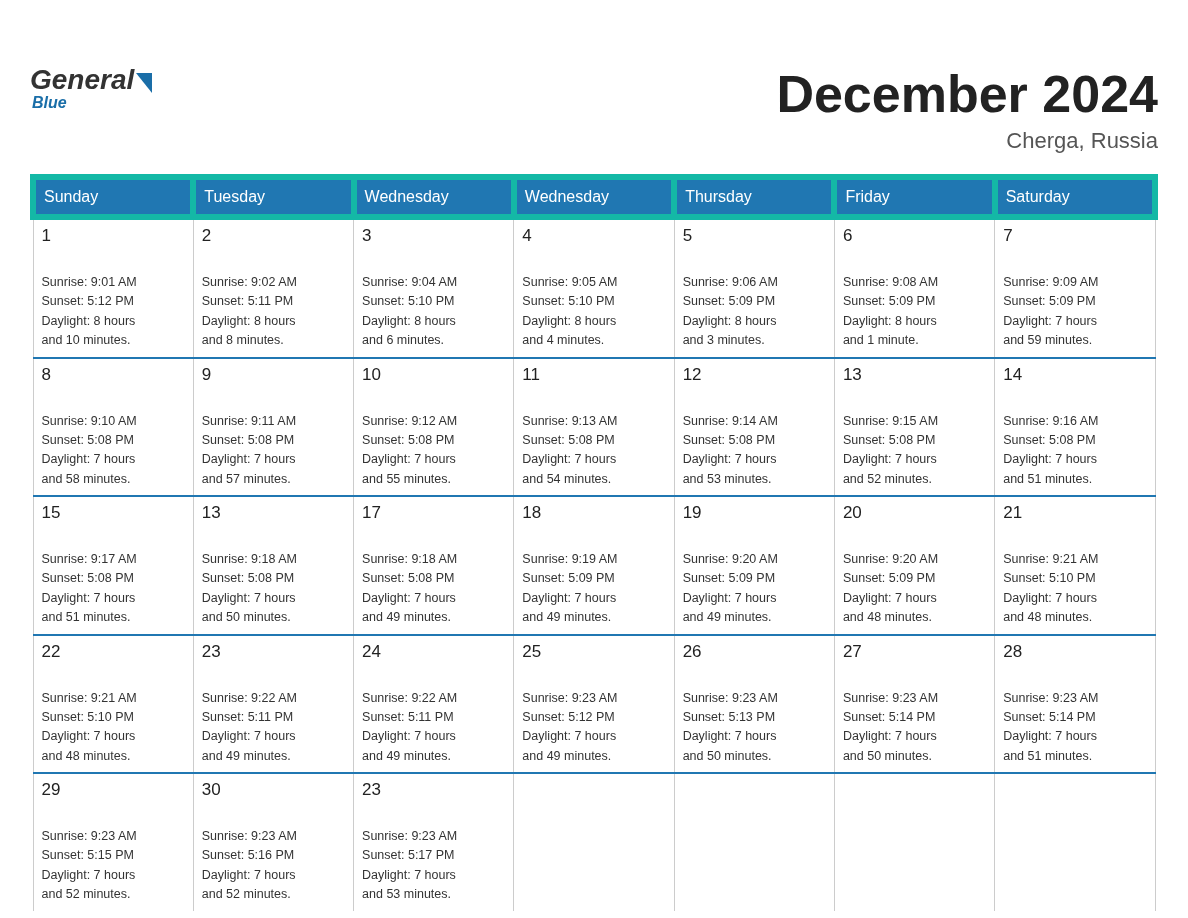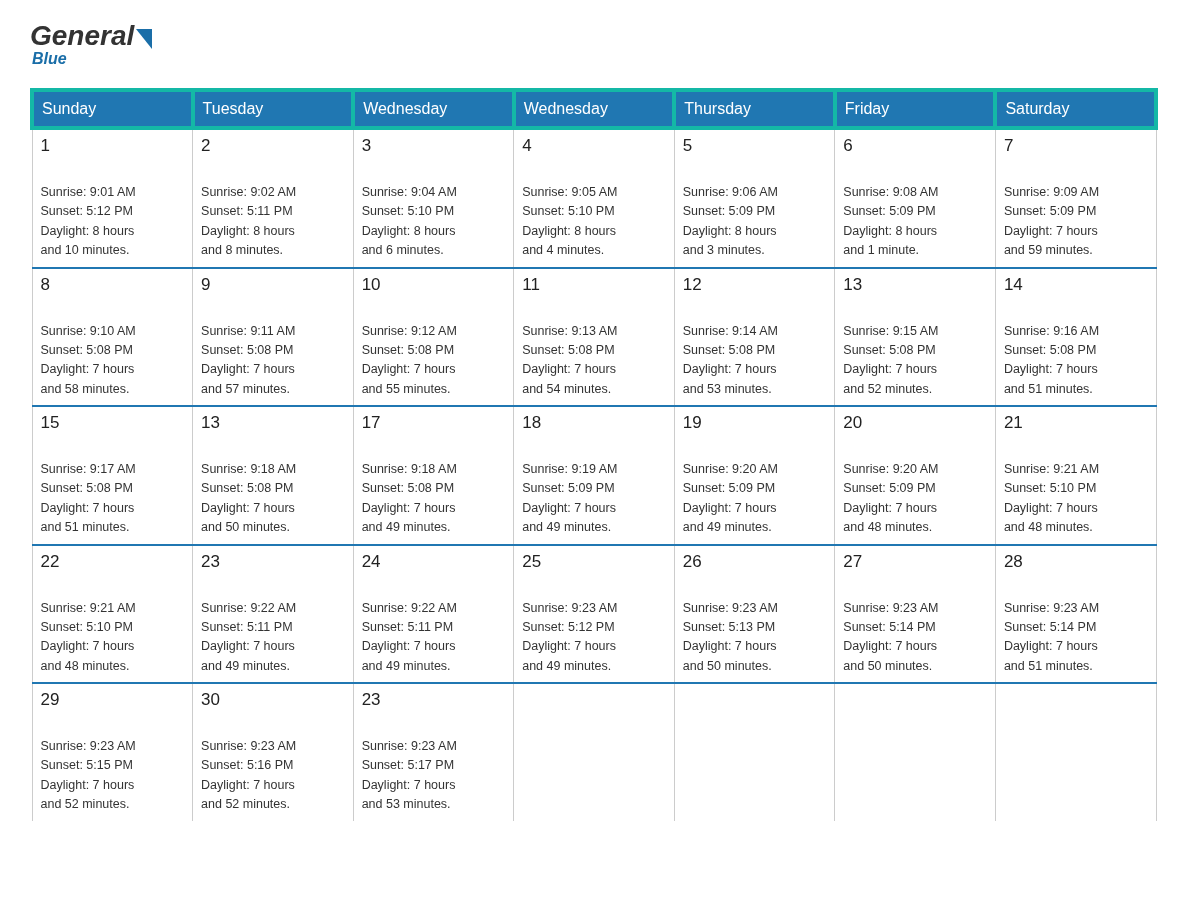--- a/index.html
+++ b/index.html
@@ -8,20 +8,21 @@
       background: #fff;
       width: 1188px;
       min-height: 918px;
       padding: 20px 30px;
     }
     .header {
       display: flex;
       justify-content: space-between;
       align-items: flex-start;
       margin-bottom: 20px;
+      margin-top: 44px;
     }
     .logo {
       display: flex;
       flex-direction: column;
       align-items: flex-start;
     }
     .logo-text {
       display: flex;
       align-items: center;
     }
@@ -65,21 +66,21 @@
       width: 100%;
       border-collapse: collapse;
     }
     th {
       background-color: #2077b2;
       color: #fff;
       font-size: 16px;
       font-weight: normal;
       padding: 8px 8px;
       text-align: left;
-      border: 4px solid #14b8a6;
+      border: 6px solid #14b8a6;
     }
     td {
       border: 1px solid #ccc;
       vertical-align: top;
       padding: 6px 8px;
       font-size: 13px;
       color: #333;
       width: 14.28%;
       min-height: 100px;
     }
@@ -118,20 +119,24 @@
 </head>
 <body>
 
 <div class="header">
   <div class="logo">
     <div class="logo-text">
       <span class="logo-general">General</span>
       <div class="logo-arrow"></div>
     </div>
     <span class="logo-blue">Blue</span>
+  </div>
+  <div class="title-block">
+    <div class="calendar-title">December 2024</div>
+    <div class="calendar-subtitle">Cherga, Russia</div>
   </div>
 </div>
 
 <table>
   <thead>
     <tr id="weekday-header">
     <th>Sunday</th>
         <th>Tuesday</th>
         <th>Wednesday</th>
         <th>Wednesday</th>

